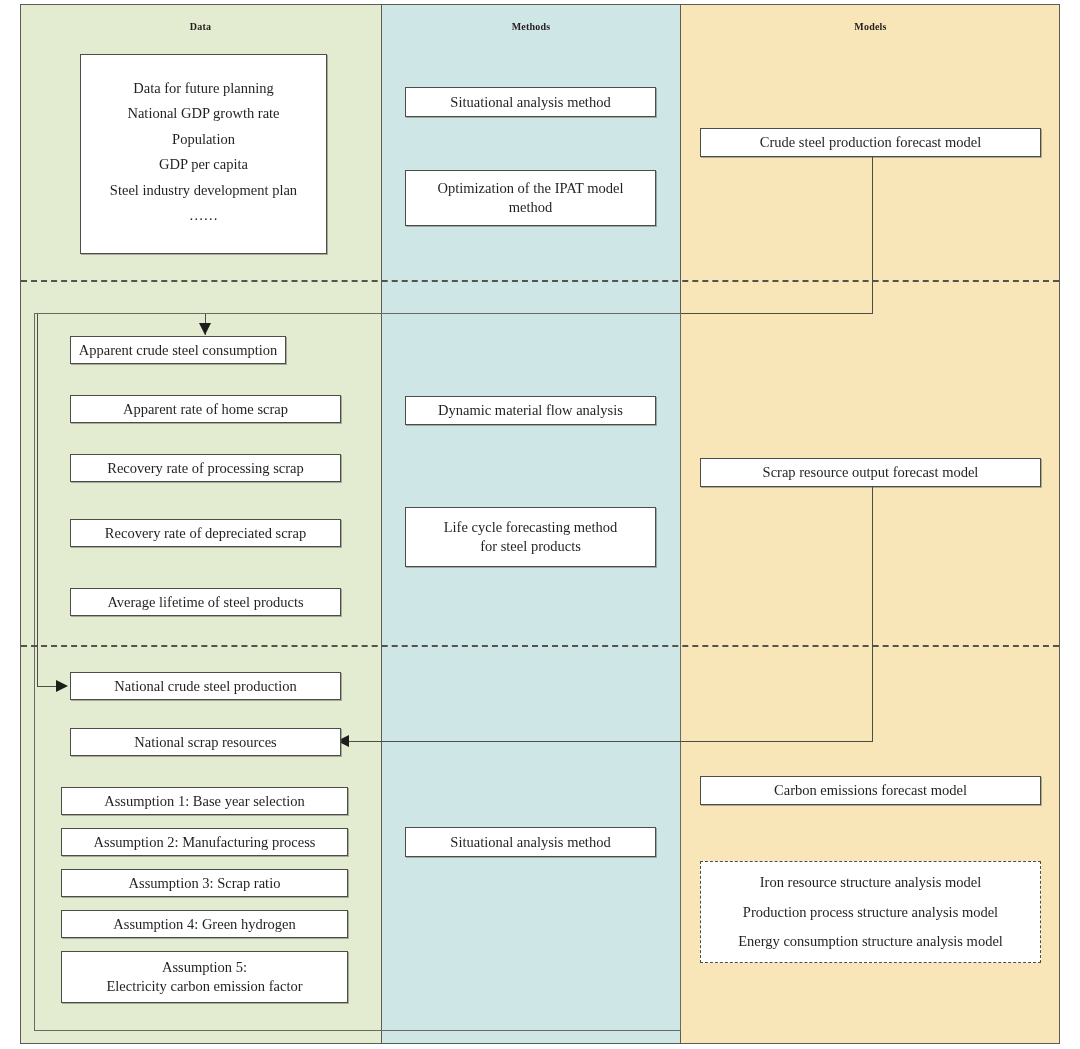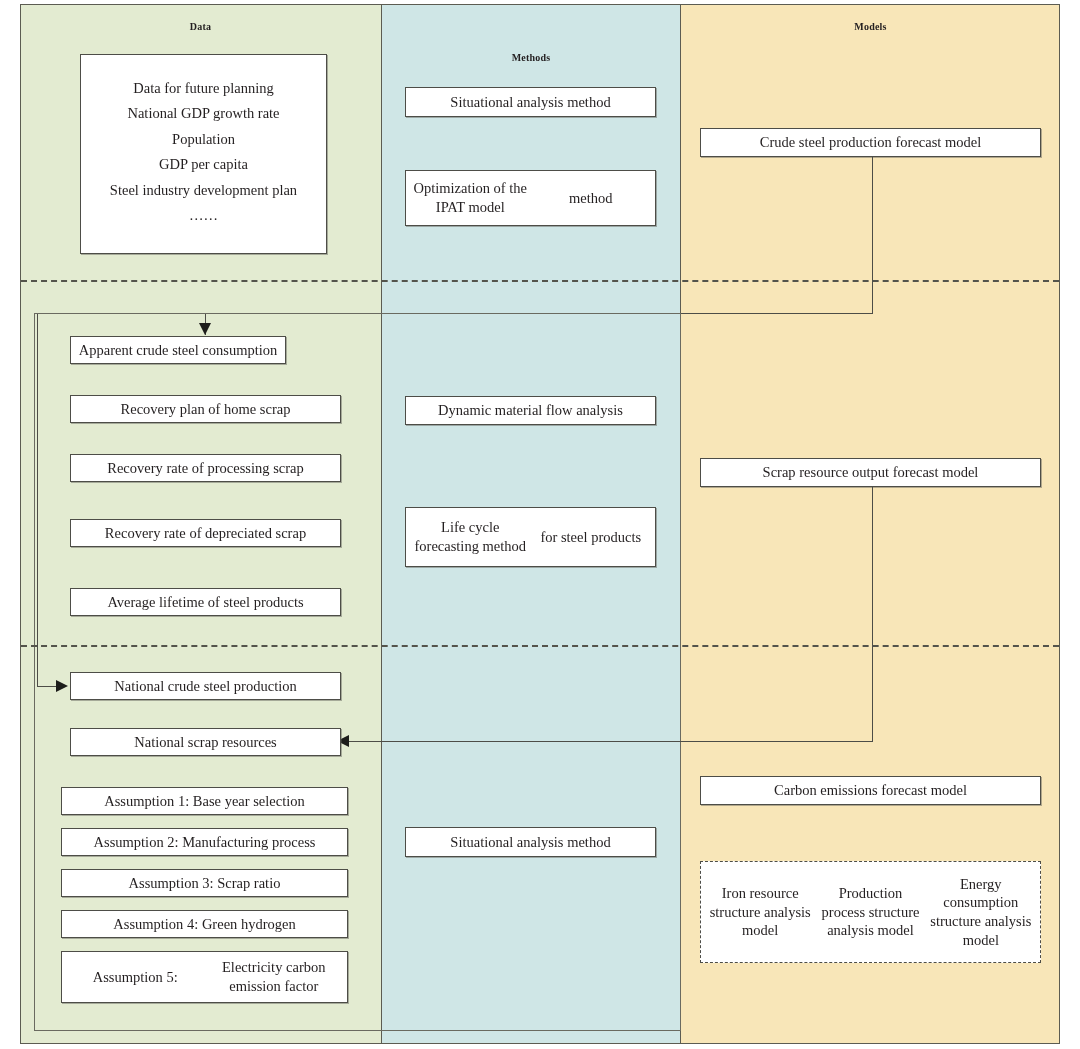--- a/index.html
+++ b/index.html
@@ -46,21 +46,21 @@
   
   .col-title {
     position: absolute;
     top: 21px;
     font-weight: bold;
     font-size: 10px;
     text-align: center;
     letter-spacing: .2px;
   }
   .col-title.t-data    { left: 20px;  width: 361px; }
-  .col-title.t-methods { left: 381px; width: 300px; margin-top: 31px; }
+  .col-title.t-methods { left: 381px; width: 300px; }
   .col-title.t-models  { left: 681px; width: 379px; }
 
   
   .divider {
     position: absolute;
     left: 21px;
     width: 1038px;
     height: 0;
     border-top: 2px dashed #54544c;
   }
@@ -73,21 +73,21 @@
     box-sizing: border-box;
     display: flex;
     align-items: center;
     justify-content: center;
     text-align: center;
     font-size: 14.5px;
     line-height: 1.28;
     padding: 2px 4px;
     box-shadow: 1px 1px 0 rgba(90,90,85,0.45);
   }
-  .node.multiline { display: flex; flex-direction: row; justify-content: center; }
+  .node.multiline { display: flex; flex-direction: column; justify-content: center; }
   .node.dashed-node {
     border: 1.4px dashed #4d4d47;
     box-shadow: none;
     justify-content: space-around;
     padding: 6px 4px;
   }
   .node .line { display: block; width: 100%; }
 
   
   .databox {
@@ -181,21 +181,21 @@
 
   <div class="vline" style="left:37px; top:313px; height:373px;"></div>
   <div class="hline" style="left:37px; top:686px; width:24px;"></div>
   <div class="arrow-right" style="left:56px; top:680px;"></div>
 
   <div class="divider" style="top:280px;"></div>
 
   <div class="group-rect" style="left:34px; top:313px; width:647px; height:718px;"></div>
 
   <div class="node" style="left:70px; top:336px; width:216px; height:28px;">Apparent crude steel consumption</div>
-  <div class="node" style="left:70px; top:395px; width:271px; height:28px;">Recovery plan of home scrap</div>
+  <div class="node" style="left:70px; top:395px; width:271px; height:28px;">Apparent rate of home scrap</div>
   <div class="node" style="left:70px; top:454px; width:271px; height:28px;">Recovery rate of processing scrap</div>
   <div class="node" style="left:70px; top:519px; width:271px; height:28px;">Recovery rate of depreciated scrap</div>
   <div class="node" style="left:70px; top:588px; width:271px; height:28px;">Average lifetime of steel products</div>
 
   <div class="node" style="left:405px; top:396px; width:251px; height:29px;">Dynamic material flow analysis</div>
   <div class="node multiline" style="left:405px; top:507px; width:251px; height:60px;">
     <span class="line">Life cycle forecasting method</span>
     <span class="line">for steel products</span>
   </div>
 

